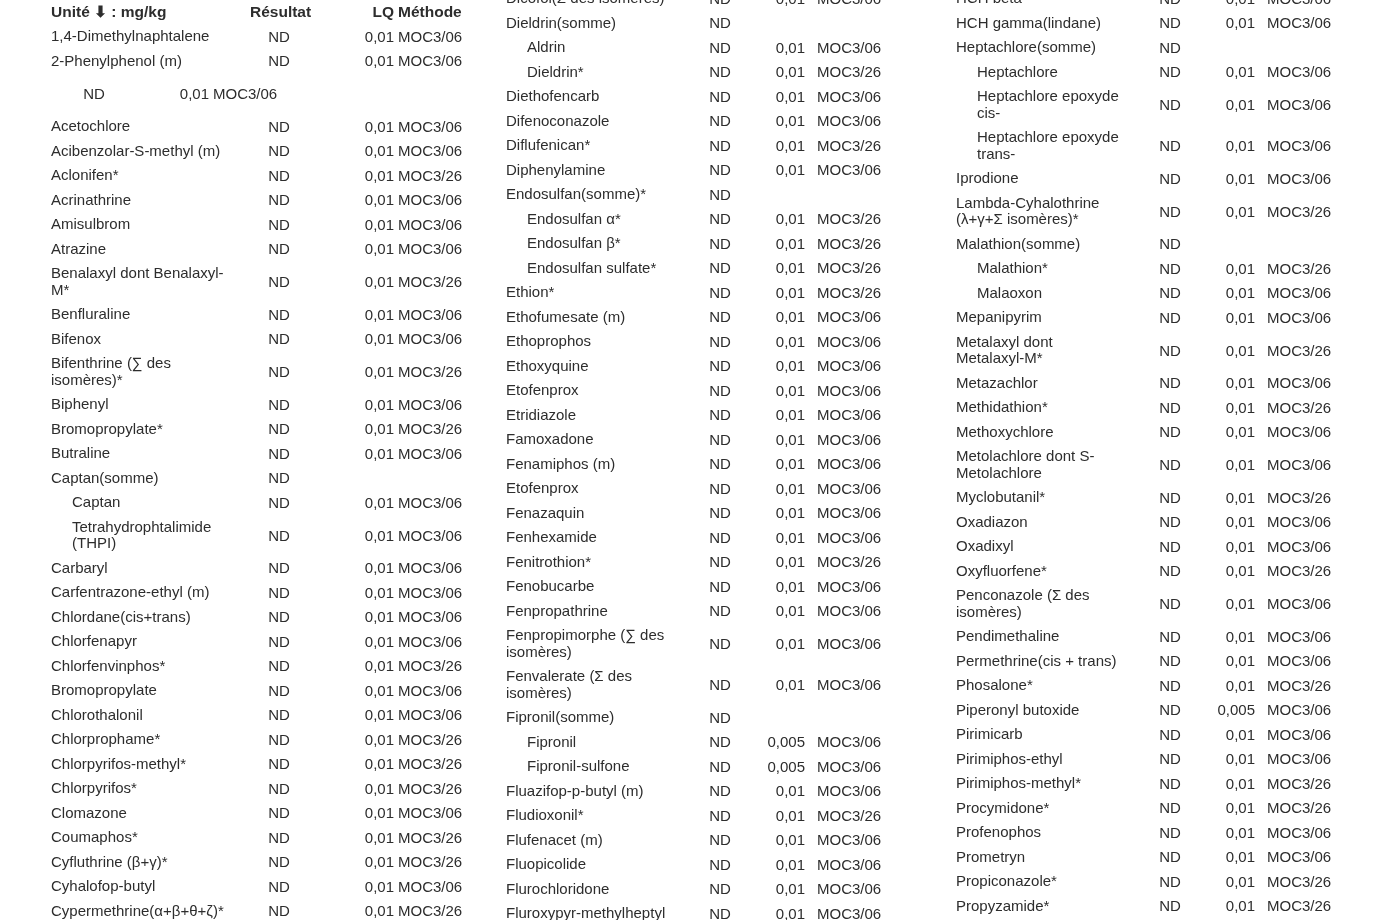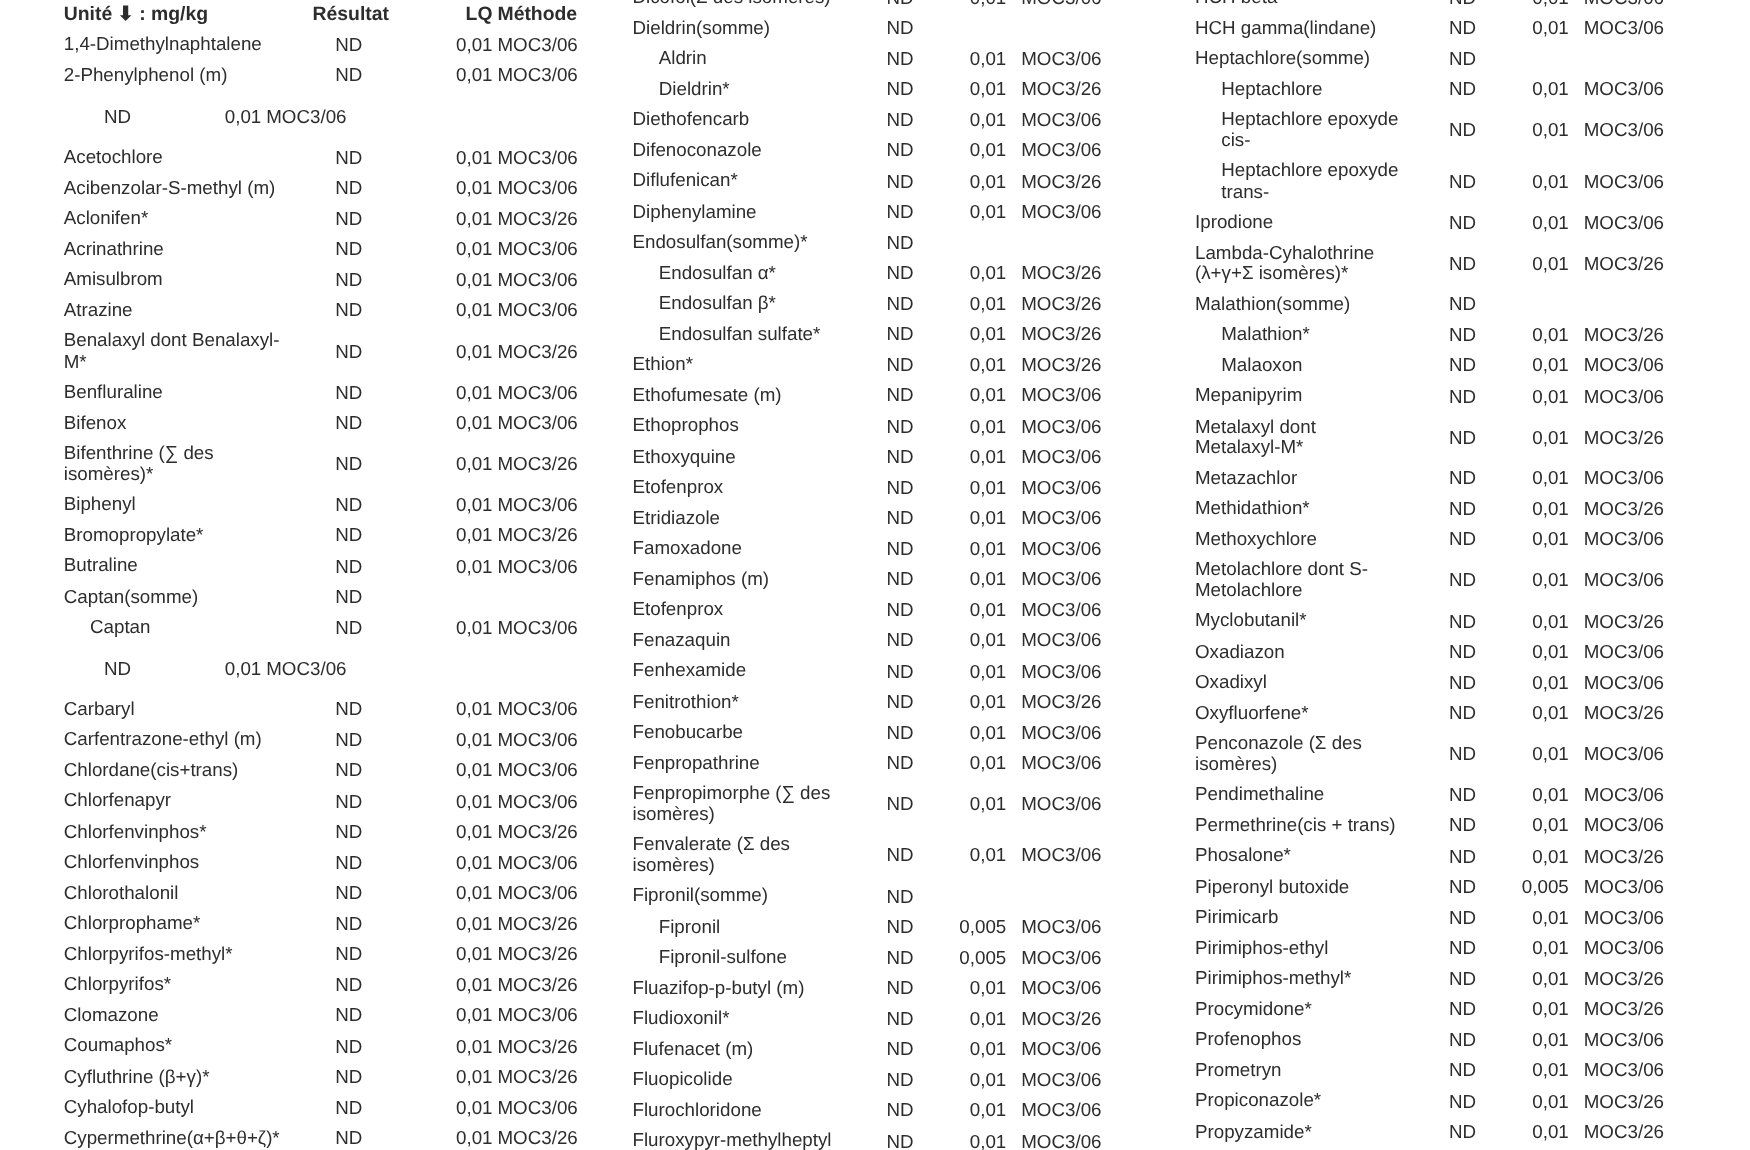--- a/index.html
+++ b/index.html
@@ -145,20 +145,22 @@
         <div class="lq"></div>
         <div class="method"></div>
       </div>
       <div class="row h1">
         <div class="name indent">Captan</div>
         <div class="result">ND</div>
         <div class="lq">0,01</div>
         <div class="method">MOC3/06</div>
       </div>
       <div class="row h2">
+        <div class="name indent">Tetrahydrophtalimide
+(THPI)</div>
         <div class="result">ND</div>
         <div class="lq">0,01</div>
         <div class="method">MOC3/06</div>
       </div>
       <div class="row h1">
         <div class="name">Carbaryl</div>
         <div class="result">ND</div>
         <div class="lq">0,01</div>
         <div class="method">MOC3/06</div>
       </div>
@@ -180,21 +182,21 @@
         <div class="lq">0,01</div>
         <div class="method">MOC3/06</div>
       </div>
       <div class="row h1">
         <div class="name">Chlorfenvinphos*</div>
         <div class="result">ND</div>
         <div class="lq">0,01</div>
         <div class="method">MOC3/26</div>
       </div>
       <div class="row h1">
-        <div class="name">Chlorfenvinphos</div>
+        <div class="name">Bromopropylate</div>
         <div class="result">ND</div>
         <div class="lq">0,01</div>
         <div class="method">MOC3/06</div>
       </div>
       <div class="row h1">
         <div class="name">Chlorothalonil</div>
         <div class="result">ND</div>
         <div class="lq">0,01</div>
         <div class="method">MOC3/06</div>
       </div>

